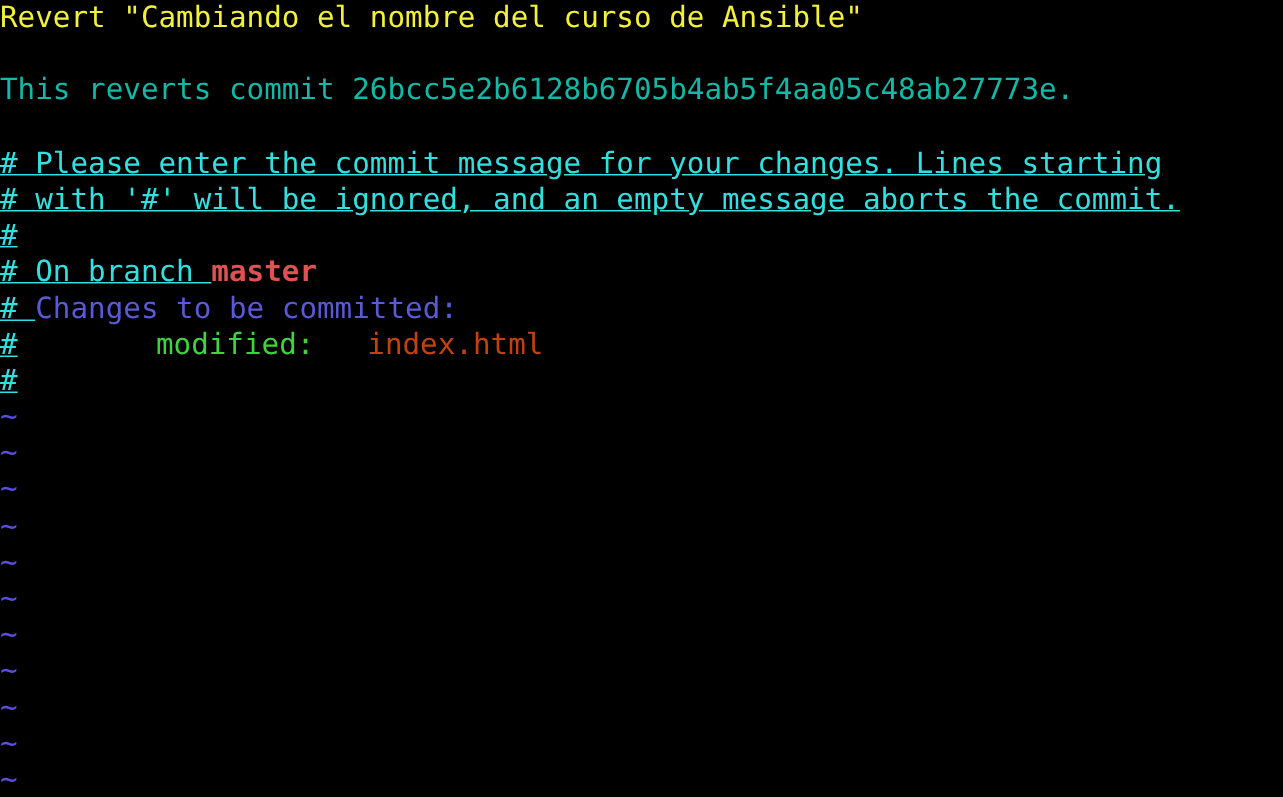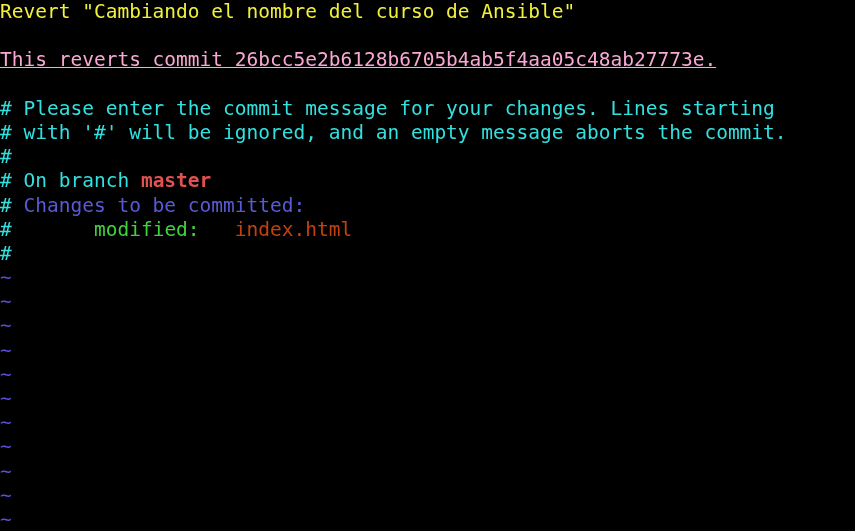--- a/index.html
+++ b/index.html
@@ -29,25 +29,25 @@
     height: 24.2px;
     white-space: pre;
     display: block;
     font-family: "DejaVu Sans Mono", "Liberation Mono", monospace;
   }
   .seg {
     white-space: pre;
     font-family: "DejaVu Sans Mono", "Liberation Mono", monospace;
   }
   .c-yellow   { color: #f1f13b; }
-  .c-white    { color: #f9a8d4; text-decoration: underline; }
-  .c-cyan     { color: #32e0e0; }
+  .c-white    { color: #14b8a6; }
+  .c-cyan     { color: #32e0e0; text-decoration: underline; }
   .c-red      { color: #e05252; font-weight: bold; }
   .c-blue     { color: #5a5ad6; text-align: center; }
-  .c-green    { color: #3fd43f; }
+  .c-green    { color: #3fd43f; margin-left: 10px; }
   .c-magenta  { color: #c2410c; }
   .c-tilde    { color: #5a4fe0; }
   .c-blank    { color: #000000; }
 </style>
 </head>
 <body>
 
 <div id="terminal"><div class="row"><span class="seg c-yellow">Revert "Cambiando el nombre del curso de Ansible"</span></div><div class="row"><span class="seg c-blank"></span></div><div class="row"><span class="seg c-white">This reverts commit 26bcc5e2b6128b6705b4ab5f4aa05c48ab27773e.</span></div><div class="row"><span class="seg c-blank"></span></div><div class="row"><span class="seg c-cyan"># Please enter the commit message for your changes. Lines starting</span></div><div class="row"><span class="seg c-cyan"># with '#' will be ignored, and an empty message aborts the commit.</span></div><div class="row"><span class="seg c-cyan">#</span></div><div class="row"><span class="seg c-cyan"># On branch </span><span class="seg c-red">master</span></div><div class="row"><span class="seg c-cyan"># </span><span class="seg c-blue">Changes to be committed:</span></div><div class="row"><span class="seg c-cyan">#</span><span class="seg c-blank">       </span><span class="seg c-green">modified:</span><span class="seg c-blank">   </span><span class="seg c-magenta">index.html</span></div><div class="row"><span class="seg c-cyan">#</span></div><div class="row"><span class="seg c-tilde">~</span></div><div class="row"><span class="seg c-tilde">~</span></div><div class="row"><span class="seg c-tilde">~</span></div><div class="row"><span class="seg c-tilde">~</span></div><div class="row"><span class="seg c-tilde">~</span></div><div class="row"><span class="seg c-tilde">~</span></div><div class="row"><span class="seg c-tilde">~</span></div><div class="row"><span class="seg c-tilde">~</span></div><div class="row"><span class="seg c-tilde">~</span></div><div class="row"><span class="seg c-tilde">~</span></div><div class="row"><span class="seg c-tilde">~</span></div></div>
 
 </body></html>

